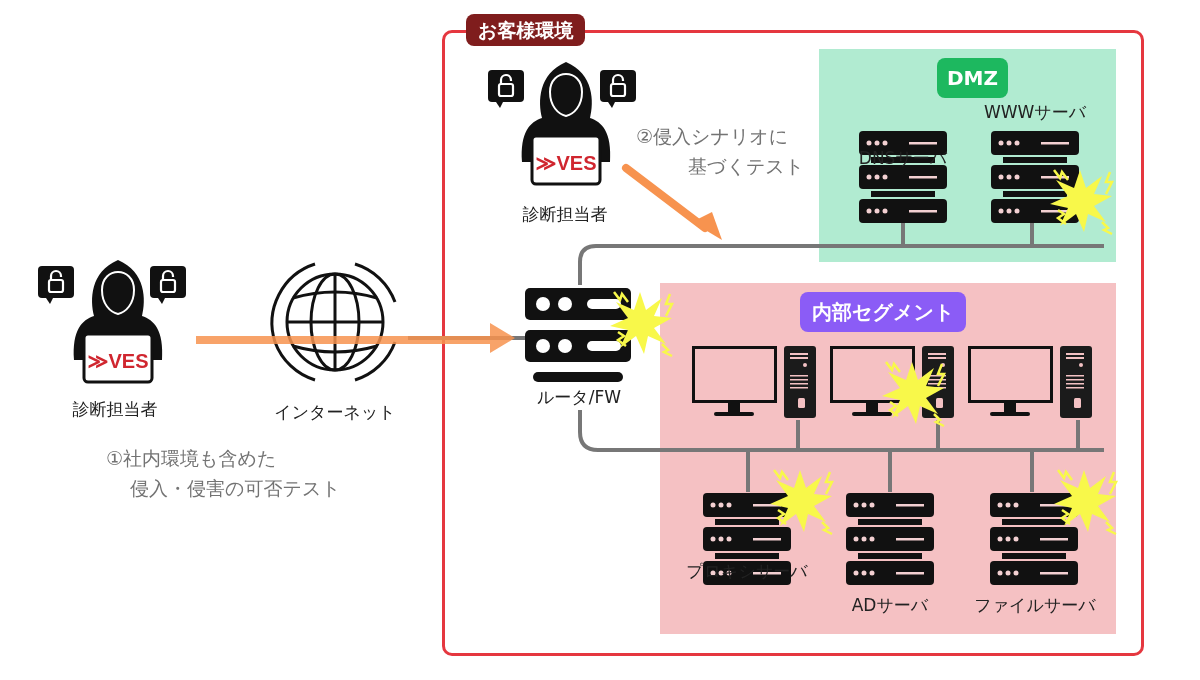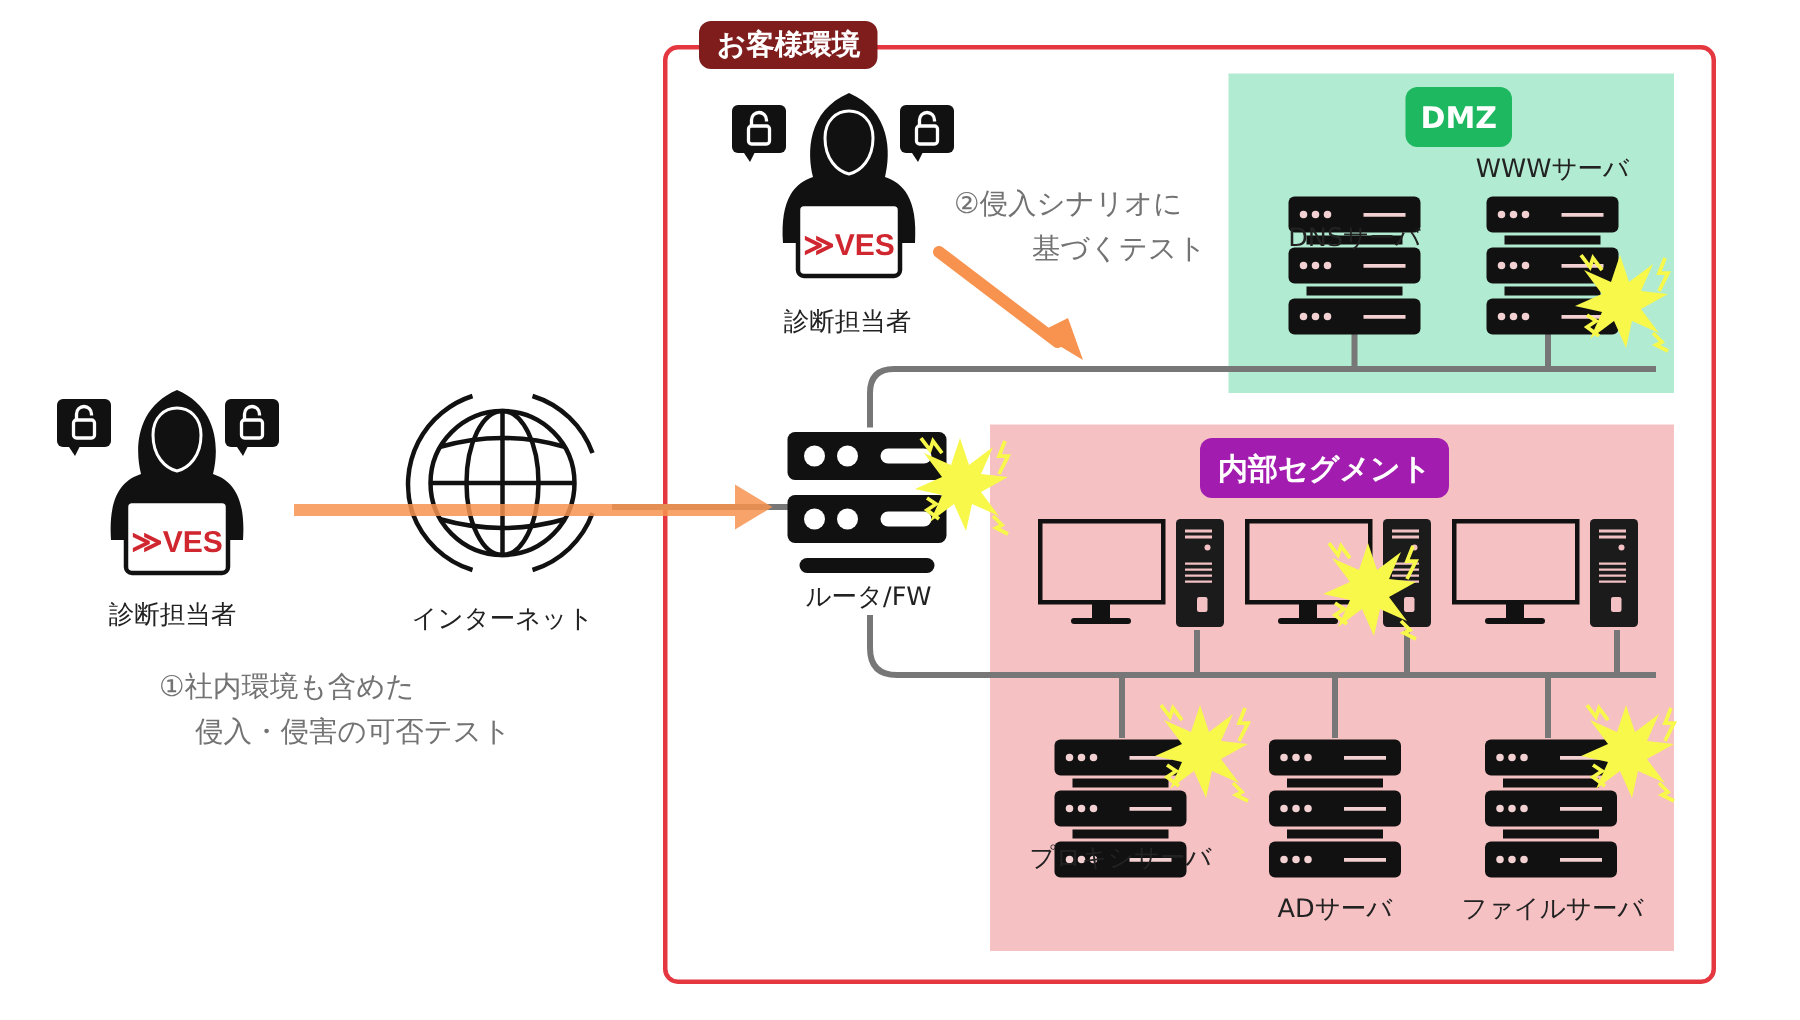--- a/index.html
+++ b/index.html
@@ -6,21 +6,21 @@
   body { width:1200px; height:680px; position:relative; overflow:hidden;
          font-family:"DejaVu Sans", "Liberation Sans", sans-serif; color:#222; }
   .abs { position:absolute; }
   .frame { left:442px; top:30px; width:702px; height:626px; border:3px solid #e5373f; border-radius:10px; box-sizing:border-box; }
   .frame-label { left:466px; top:14px; height:32px; padding:0 12px; background:#7f1d1d; color:#fff; border-radius:8px;
                  font-weight:bold; font-size:19px; line-height:32px; }
   .dmz { left:819px; top:49px; width:297px; height:213px; background:#b1ebd1; }
   .dmz-label { left:937px; top:58px; height:40px; padding:0 10px; background:#1db85f; color:#fff; border-radius:8px;
                font-weight:bold; font-size:20px; line-height:40px; }
   .internal { left:660px; top:283px; width:456px; height:351px; background:#f5c1c3; }
-  .internal-label { left:800px; top:292px; height:40px; padding:0 12px; background:#a21caf; color:#fff; border-radius:8px;
+  .internal-label { left:800px; top:292px; height:40px; padding:0 12px; background:#8b5cf6; color:#fff; border-radius:8px;
                     font-weight:bold; font-size:20px; line-height:40px; }
   .lbl { font-size:17px; color:#222; white-space:nowrap; text-align:center; }
   .note { font-size:19px; color:#737373; white-space:nowrap; line-height:28px; }
   svg.overlay { position:absolute; left:0; top:0; }
 </style>
 </head>
 <body>
 
 <div class="abs frame"></div>
 <div class="abs frame-label">お客様環境</div>

